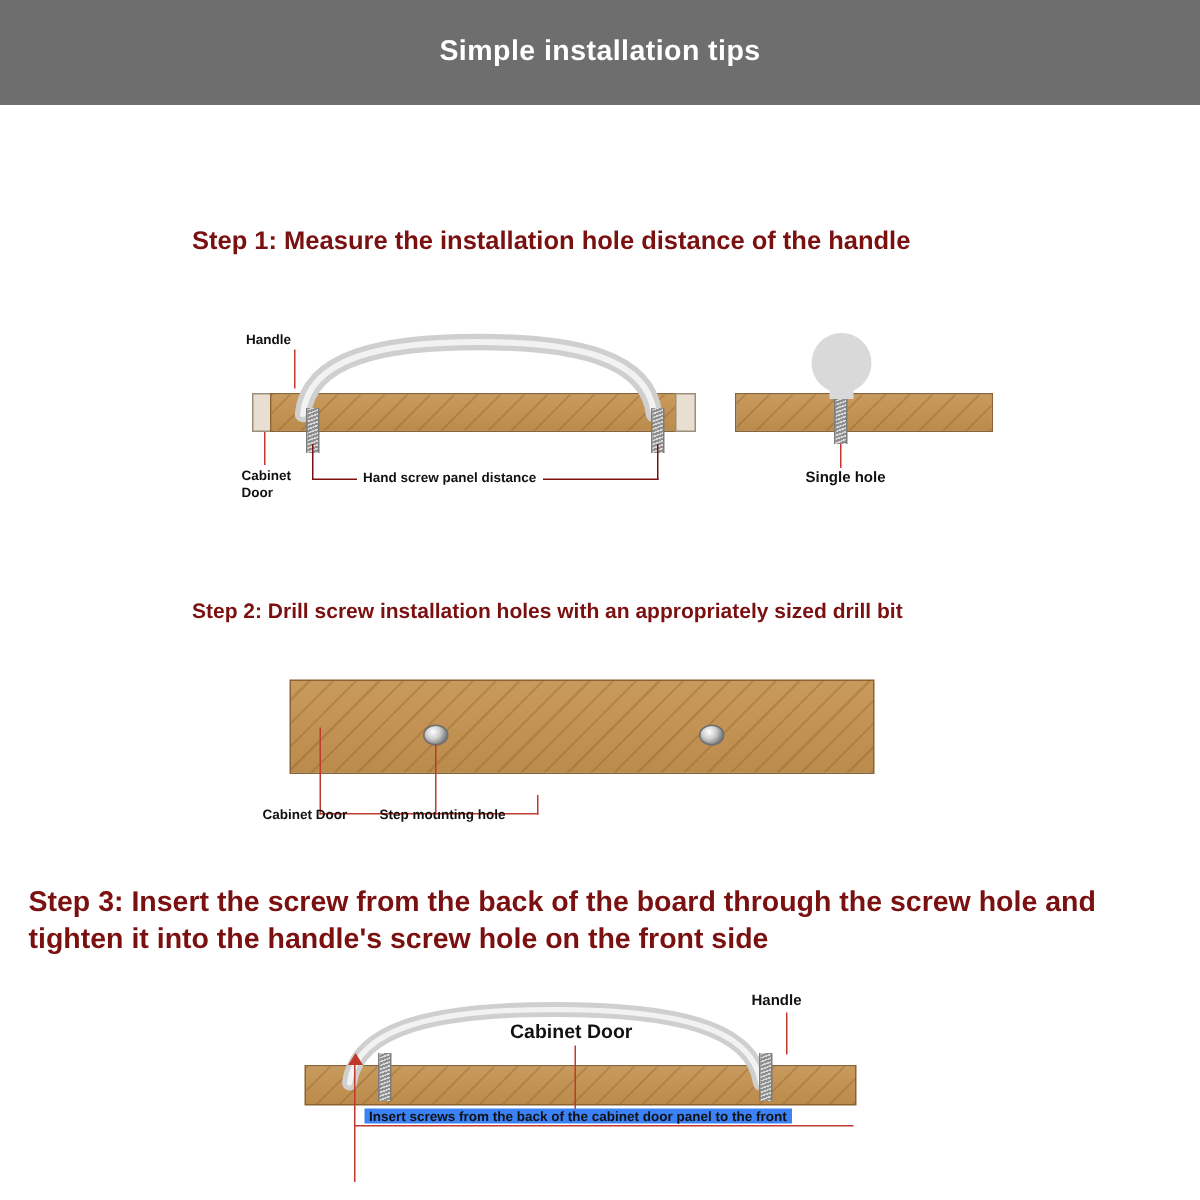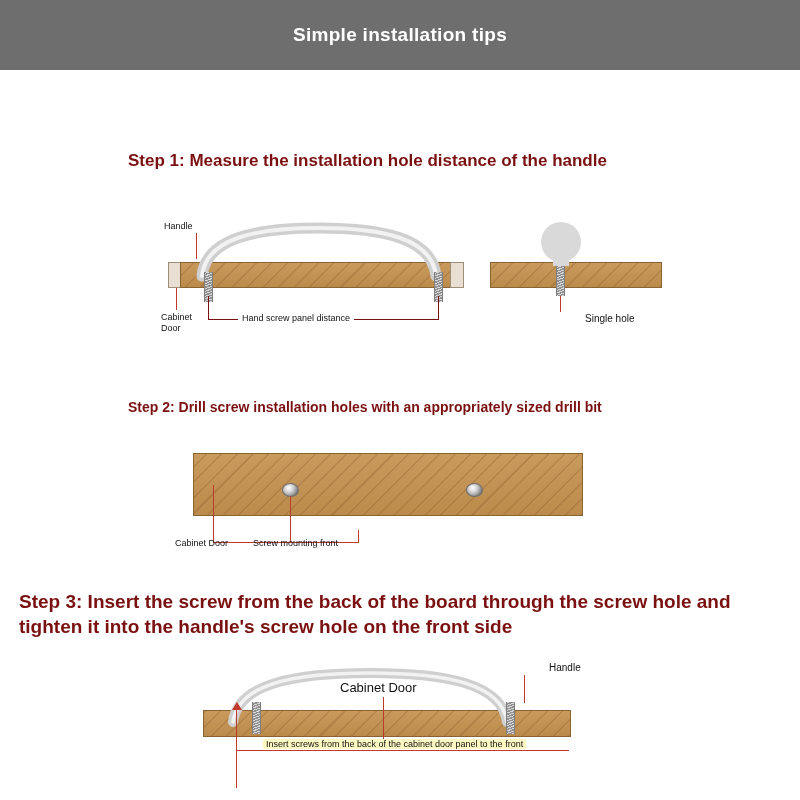--- a/index.html
+++ b/index.html
@@ -76,25 +76,25 @@
       #d8d8d8 0px, #d8d8d8 1px,
       #8f8f8f 1px, #8f8f8f 2.4px
     );
     border-left: 1px solid #7d7d7d;
     border-right: 1px solid #7d7d7d;
   }
 
   .lbl {
     position: absolute;
     font-size: 9px;
-    font-weight: normal;
+    font-weight: bold;
     color: #111111;
     white-space: nowrap;
   }
-  .lbl-lg { font-size: 10px; margin-left: 48px; }
+  .lbl-lg { font-size: 10px; }
 
   .leader {
     position: absolute;
     background: #c0392b;
   }
   .dim-line {
     position: absolute;
     height: 1px;
     background: #7a1010;
   }
@@ -191,21 +191,21 @@
 
     <div class="hole" style="left:282px; top:483px; width:17px; height:14px;"></div>
     <div class="hole" style="left:466px; top:483px; width:17px; height:14px;"></div>
 
     <div class="leader" style="left:213px; top:485px; width:1px; height:58px;"></div>
     <div class="leader" style="left:290px; top:496px; width:1px; height:47px;"></div>
     <div class="leader" style="left:358px; top:530px; width:1px; height:13px;"></div>
     <div class="dim-line" style="left:213px; top:542px; width:146px; background:#c0392b;"></div>
 
     <div class="lbl" style="left:175px; top:538px;">Cabinet Door</div>
-    <div class="lbl" style="left:253px; top:538px;">Screw mounting front</div>
+    <div class="lbl" style="left:253px; top:538px;">Step mounting hole</div>
   </div>
 
   <div class="step-heading" id="step3-heading">Step 3: Insert the screw from the back of the board through the screw hole and tighten it into the handle's screw hole on the front side</div>
 
   <div>
     <div class="board" style="left:203px; top:710px; width:368px; height:27px;"></div>
 
     <svg class="handle-arc" style="left:227px; top:670px;" width="290" height="56">
       <path d="M6,52 C11,14 66,3 143,3 C220,3 275,14 280,52" fill="none" stroke="#cfcfcf" stroke-width="10" stroke-linecap="round"></path>
       <path d="M6,52 C11,14 66,3 143,3 C220,3 275,14 280,52" fill="none" stroke="#f2f2f2" stroke-width="3.5" stroke-linecap="round"></path>
@@ -217,16 +217,16 @@
     <div class="lbl lbl-lg" style="left:501px; top:662px;">Handle</div>
     <div class="leader" style="left:524px; top:675px; width:1px; height:28px;"></div>
 
     <div class="lbl" style="left:340px; top:680px; font-size:13px;">Cabinet Door</div>
     <div class="leader" style="left:383px; top:697px; width:1px; height:43px;"></div>
 
     <div class="arrow-up" style="left:232px; top:702px;"></div>
     <div class="leader" style="left:236px; top:710px; width:1px; height:78px;"></div>
     <div class="dim-line" style="left:236px; top:750px; width:333px; background:#c0392b;"></div>
     <div class="arrow-down" style="left:379px; top:740px;"></div>
-    <div class="lbl" style="left:243px; top:739px; background:#fef9c3; padding:0 3px;margin-left:20px;">Insert screws from the back of the cabinet door panel to the front</div>
+    <div class="lbl" style="left:243px; top:739px; background:#3b82f6; padding:0 3px;">Insert screws from the back of the cabinet door panel to the front</div>
   </div>
 
 </div>
 
 </body></html>

